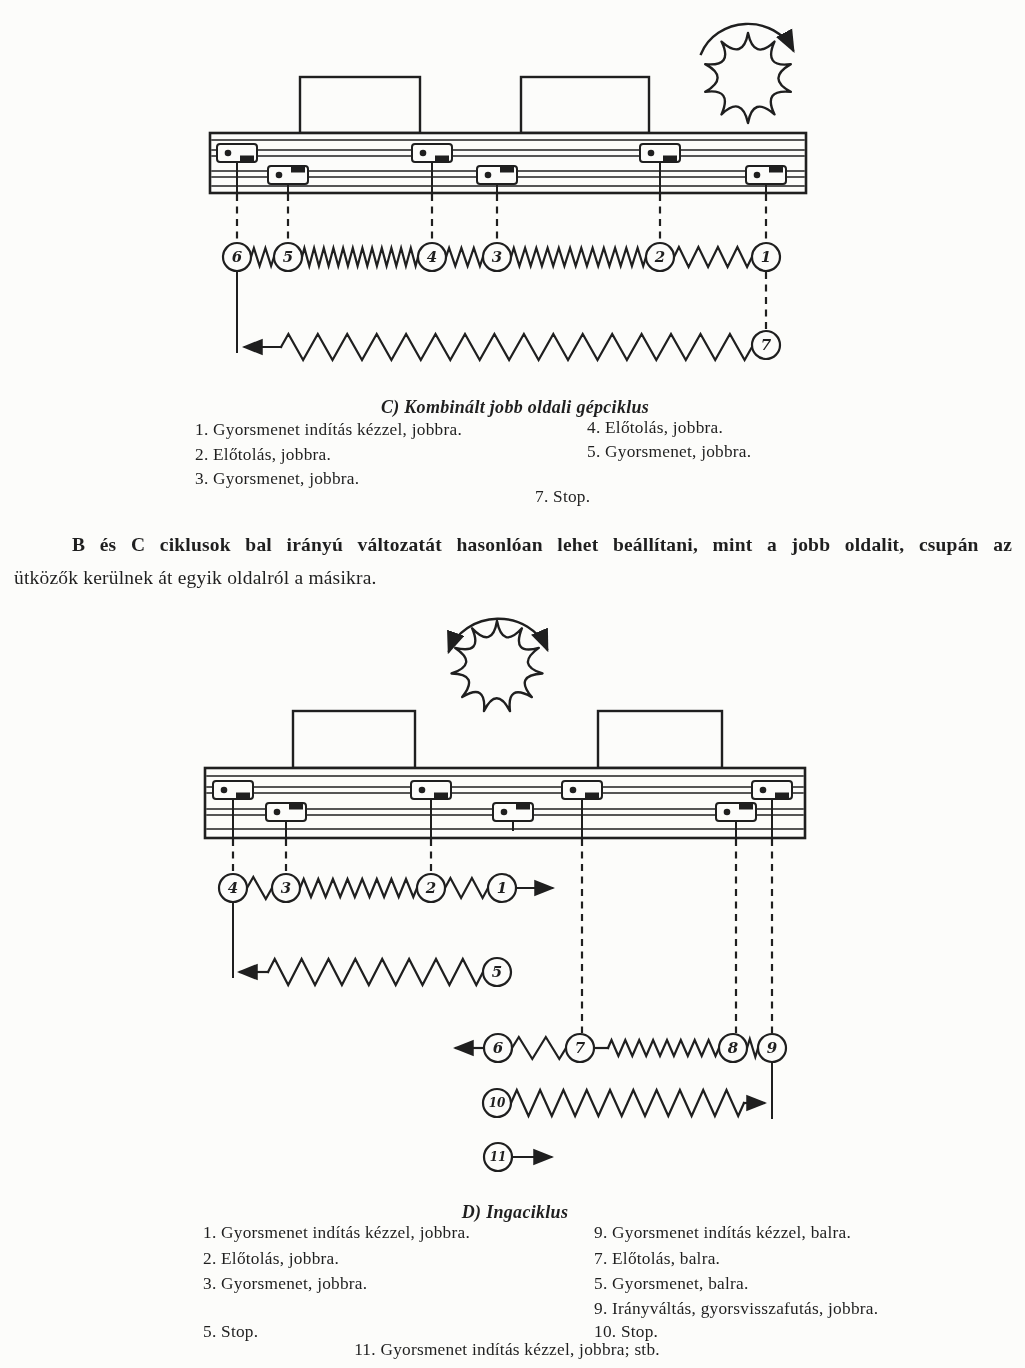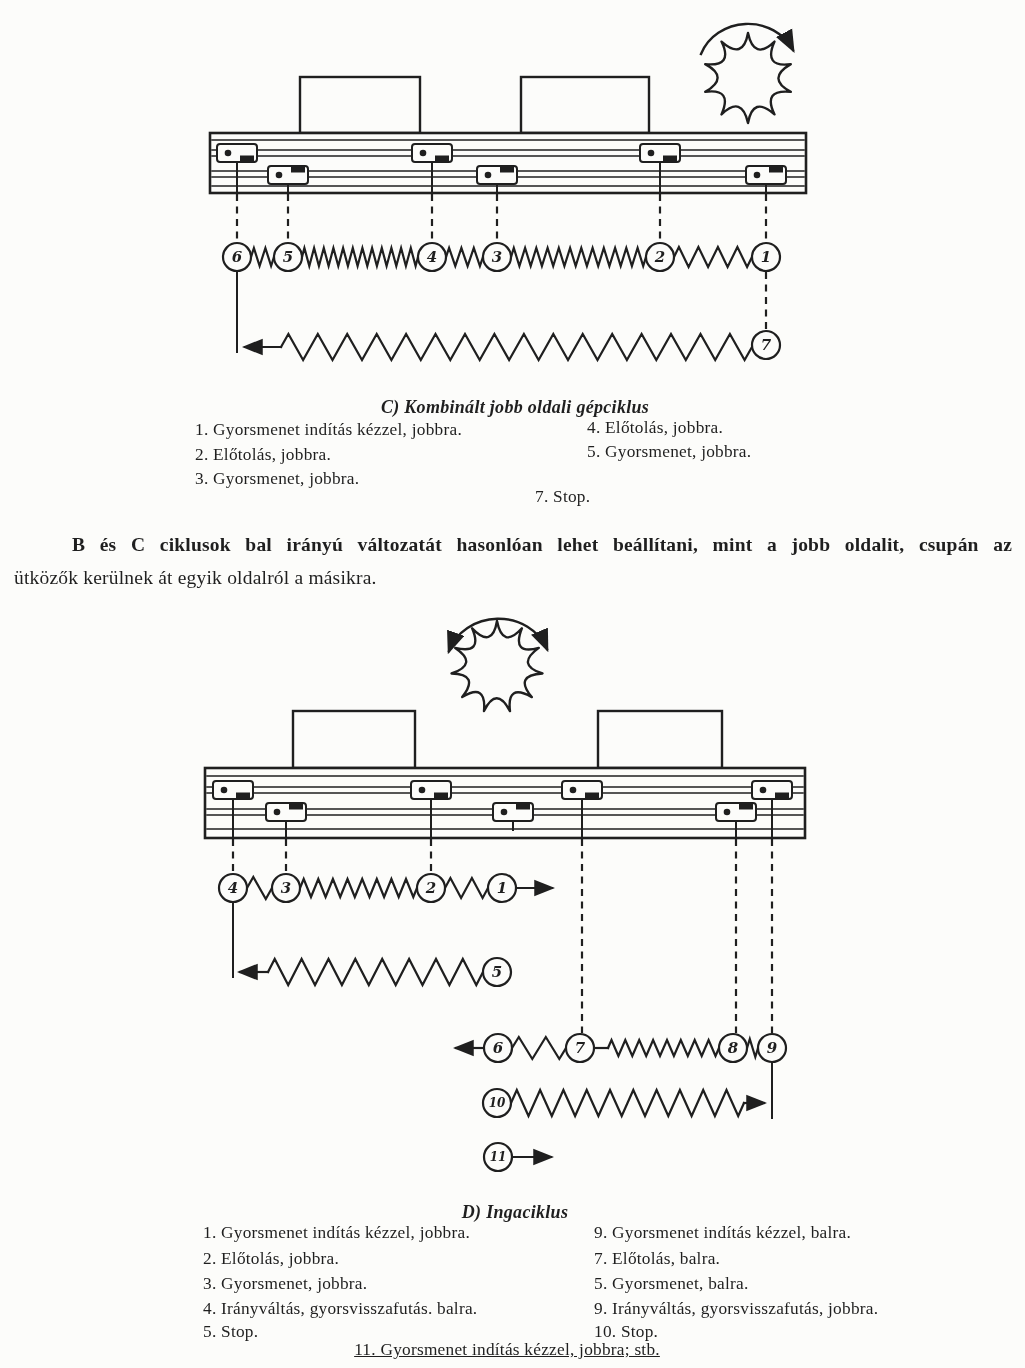--- a/index.html
+++ b/index.html
@@ -17,21 +17,21 @@
   .cutter{fill:var(--paper);stroke:var(--ink);stroke-width:2.4;stroke-linejoin:round;}
   .clab{font:italic 700 15px "DejaVu Serif",serif;fill:var(--ink);text-anchor:middle;}
   .clab2{font-size:12px;}
 
   
   .cap{position:absolute;left:0;width:1030px;text-align:center;
        font:italic 700 18px/22px "Liberation Serif",serif;letter-spacing:.3px;}
   .step{position:absolute;font:400 17.3px/22px "Liberation Serif",serif;letter-spacing:.25px;white-space:nowrap;margin-left:42px;}
   .para{position:absolute;left:14px;width:998px;font:400 19.5px/27px "Liberation Serif",serif;letter-spacing:.2px;}
   .para.l1{text-align:justify;text-align-last:justify;text-indent:58px;font-weight:bold;}
-  .ctr{left:0;width:930px;text-align:center;text-decoration:underline;}
+  .ctr{left:0;width:930px;text-align:center;}
 </style>
 </head>
 <body>
 
 <div class="page">
 
 <svg class="fig" viewBox="0 0 1025 1368">
   <defs>
     <marker id="ah" viewBox="0 0 10 8" refX="8.5" refY="4" markerWidth="9.5" markerHeight="8" orient="auto-start-reverse">
           <path d="M0,0 L10,4 L0,8 Z" fill="#1f1f1f"></path>
@@ -295,21 +295,20 @@
 <div class="step" style="left:493px;top:486px">7. Stop.</div>
 
 <div class="para l1" style="top:531px">B és C ciklusok bal irányú változatát hasonlóan lehet beállítani, mint a jobb oldalit, csupán az</div>
 <div class="para" style="top:564px">ütközők kerülnek át egyik oldalról a másikra.</div>
 
 <div class="cap" style="top:1201px">D) Ingaciklus</div>
 
 <div class="step" style="left:161px;top:1222px">1. Gyorsmenet indítás kézzel, jobbra.</div>
 <div class="step" style="left:161px;top:1248px">2. Előtolás, jobbra.</div>
 <div class="step" style="left:161px;top:1273px">3. Gyorsmenet, jobbra.</div>
-<div class="step" style="left:161px;top:1298px">4. Irányváltás, gyorsvisszafutás. balra.</div>
 <div class="step" style="left:161px;top:1321px">5. Stop.</div>
 <div class="step" style="left:552px;top:1222px">9. Gyorsmenet indítás kézzel, balra.</div>
 <div class="step" style="left:552px;top:1248px">7. Előtolás, balra.</div>
 <div class="step" style="left:552px;top:1273px">5. Gyorsmenet, balra.</div>
 <div class="step" style="left:552px;top:1298px">9. Irányváltás, gyorsvisszafutás, jobbra.</div>
 <div class="step" style="left:552px;top:1321px">10. Stop.</div>
 <div class="step ctr" style="top:1339px">11. Gyorsmenet indítás kézzel, jobbra; stb.</div>
 
 </div>
 

